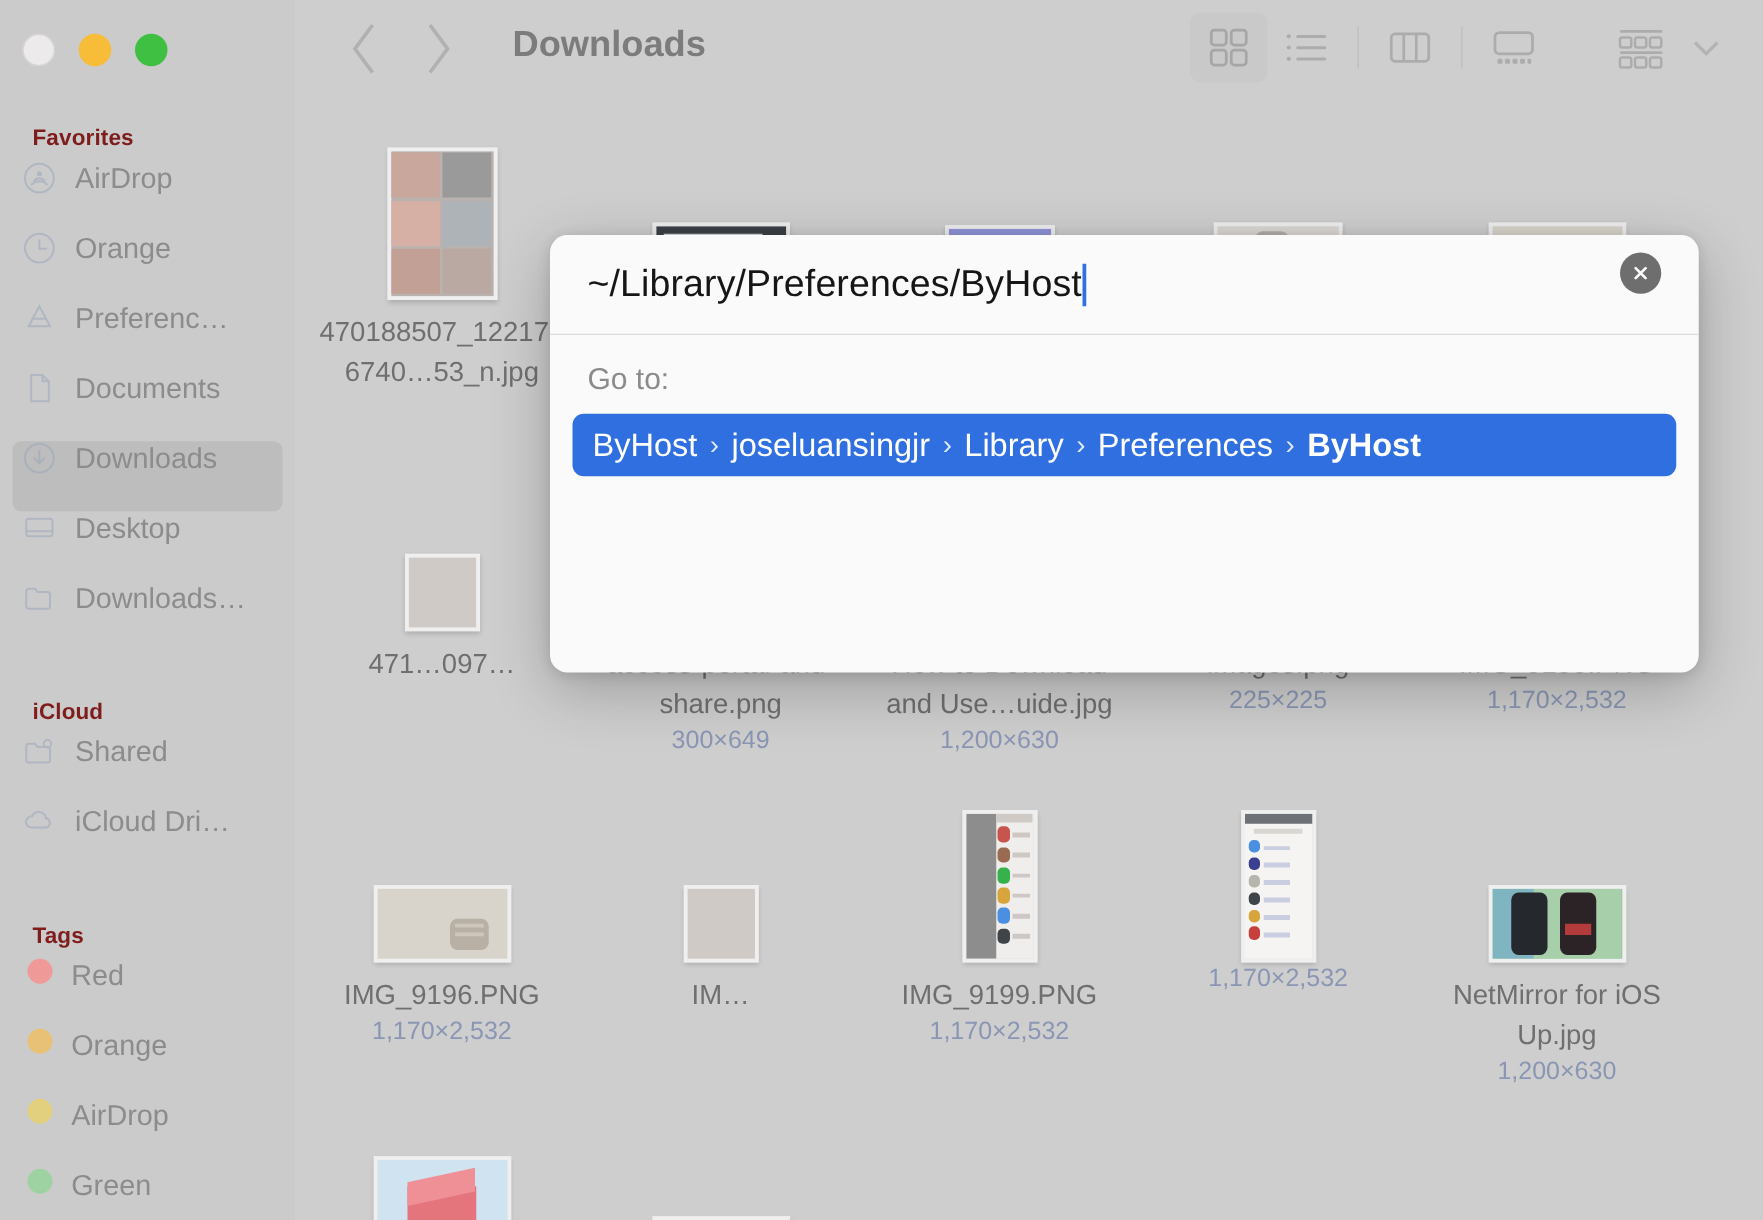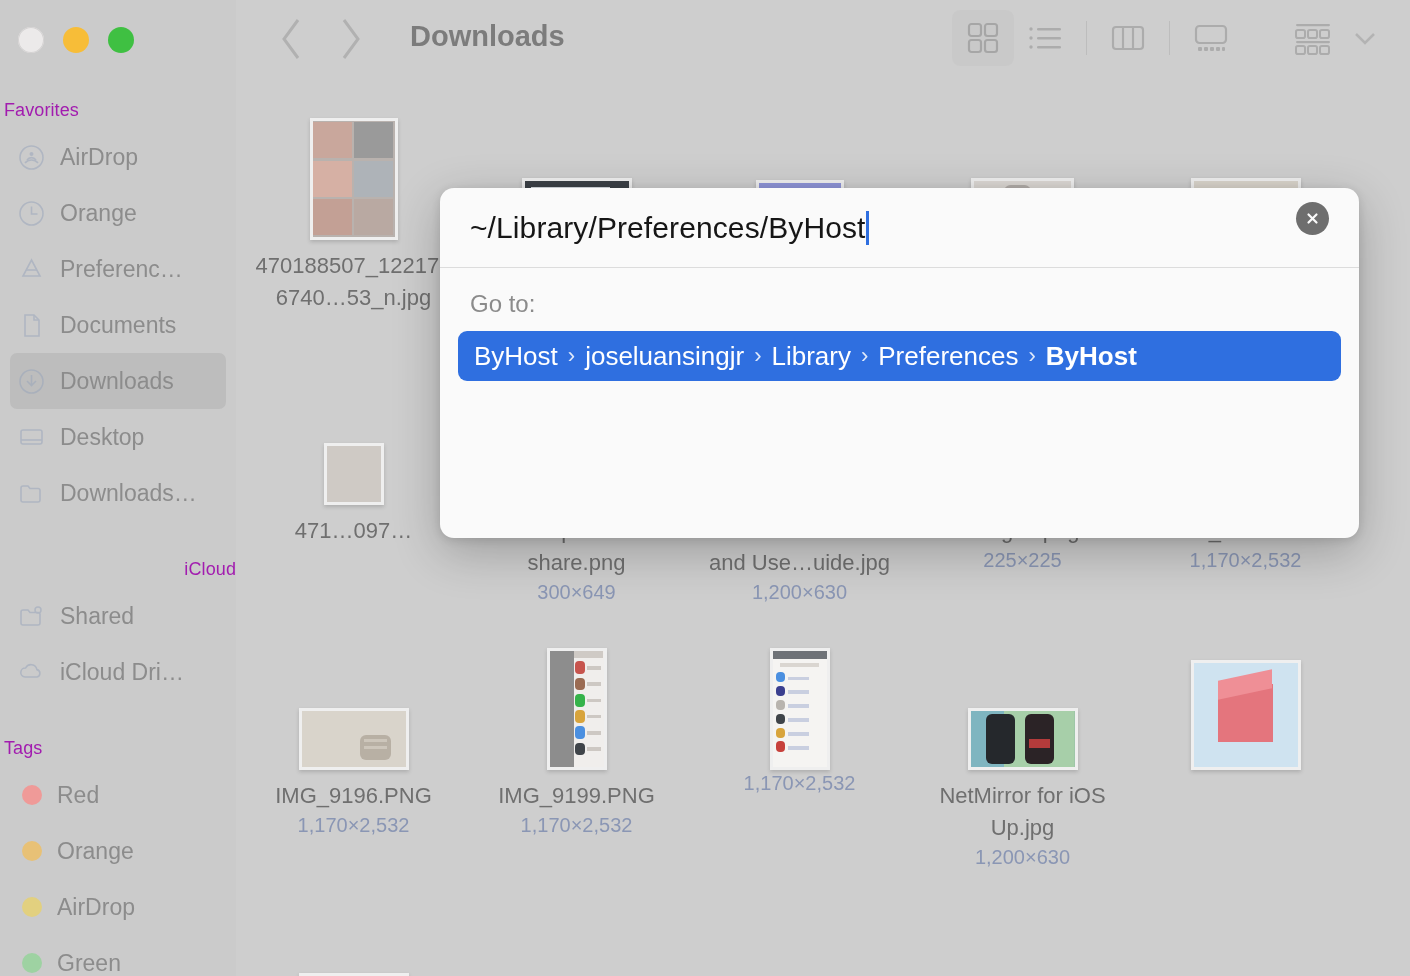--- a/index.html
+++ b/index.html
@@ -18,25 +18,25 @@
     width: 236px; height: 976px;
     background: #cbcbcb;
   }
   .tl-lights { position: absolute; left: 18px; top: 27px; display: flex; gap: 19px; }
   .tl { width: 26px; height: 26px; border-radius: 50%; }
   .tl-close  { background: #eceaea; box-shadow: inset 0 0 0 1px #d4d2d2; }
   .tl-min    { background: #f7bd38; }
   .tl-max    { background: #3fc042; }
 
   .sb-section {
-    font-size: 18px; font-weight: normal; color: #a21caf;
-    padding-left: 4px; letter-spacing: .1px;
+    font-size: 18px; font-weight: bold; color: #7f1d1d;
+    padding-left: 26px; letter-spacing: .1px;
   }
   .sb-item {
-    display: flex; align-items: center; gap: 15px;
+    display: flex; gap: 15px;
     height: 56px; margin: 0 10px; padding-left: 8px;
     border-radius: 7px;
     font-size: 23px; color: #8c8c8c;
     white-space: nowrap;
   }
   .sb-item.selected { background: #bdbdbd; }
   .sb-ico { width: 27px; height: 27px; flex: none; opacity: .55; }
   .sb-ico svg { display: block; width: 27px; height: 27px; }
   .sb-dot { width: 20px; height: 20px; border-radius: 50%; flex: none; margin-left: 4px; }
   .tag-label { font-size: 23px; color: #8c8c8c; }
@@ -206,21 +206,21 @@
           <span>Desktop</span>
         </div>
         <div class="sb-item">
           <span class="sb-ico">
             <svg viewBox="0 0 27 27">
               <path d="M3 8a2 2 0 0 1 2-2h5l2 2.5h8a2 2 0 0 1 2 2V20a2 2 0 0 1-2 2H5a2 2 0 0 1-2-2Z" fill="none" stroke="#9aa6bb" stroke-width="1.6"></path>
             </svg>
           </span>
           <span>Downloads…</span>
         </div>
-        <div class="sb-section" style="margin-top: 38px; margin-bottom: 8px; text-align: right;">iCloud</div>
+        <div class="sb-section" style="margin-top: 38px; margin-bottom: 8px;">iCloud</div>
         <div class="sb-item">
           <span class="sb-ico">
             <svg viewBox="0 0 27 27">
               <path d="M3 9a2 2 0 0 1 2-2h5l2 2.5h8a2 2 0 0 1 2 2V20a2 2 0 0 1-2 2H5a2 2 0 0 1-2-2Z" fill="none" stroke="#9aa6bb" stroke-width="1.6"></path>
               <circle cx="20" cy="7" r="3" fill="none" stroke="#9aa6bb" stroke-width="1.5"></circle>
             </svg>
           </span>
           <span>Shared</span>
         </div>
         <div class="sb-item">
@@ -480,20 +480,29 @@
             <div class="thumb" style="width: 110px; height: 62px;">
               <div class="art" style="background:#d9d4cb">
         <div class="stripe" style="left:56%;top:42%;width:30%;height:46%;background:#b8b0a4;border-radius:6px"></div>
         <div class="stripe" style="left:60%;top:50%;width:22%;height:6%;background:#cdc6bb"></div>
         <div class="stripe" style="left:60%;top:62%;width:22%;height:6%;background:#cdc6bb"></div>
               </div>
             </div>
           </div>
           <div class="fname">IMG_9196.PNG</div>
           <div class="fdim">1,170×2,532</div>
+        </div>
+        <div class="cell">
+          <div class="thumb-wrap">
+            <div class="thumb" style="width: 60px; height: 62px;">
+              <div class="art" style="background:#cfcac5"></div>
+            </div>
+          </div>
+          <div class="fname">IM…</div>
+          <div class="fdim"></div>
         </div>
         <div class="cell">
           <div class="thumb-wrap">
             <div class="thumb" style="width: 60px; height: 122px;">
               <div class="art" style="background:#f0eeec">
         <div class="stripe" style="left:0;top:0;width:45%;height:100%;background:#8d8d8d"></div>
         <div class="stripe" style="left:45%;top:0;width:55%;height:6%;background:#cfcac5"></div>
                 <div class="stripe" style="left:48%;top:9%;width:18%;height:11%;background:#c7544d;border-radius:4px"></div>
                 <div class="stripe" style="left:70%;top:13%;width:26%;height:3%;background:#cdc8c3"></div>
                 <div class="stripe" style="left:48%;top:23%;width:18%;height:11%;background:#9a6b52;border-radius:4px"></div>

